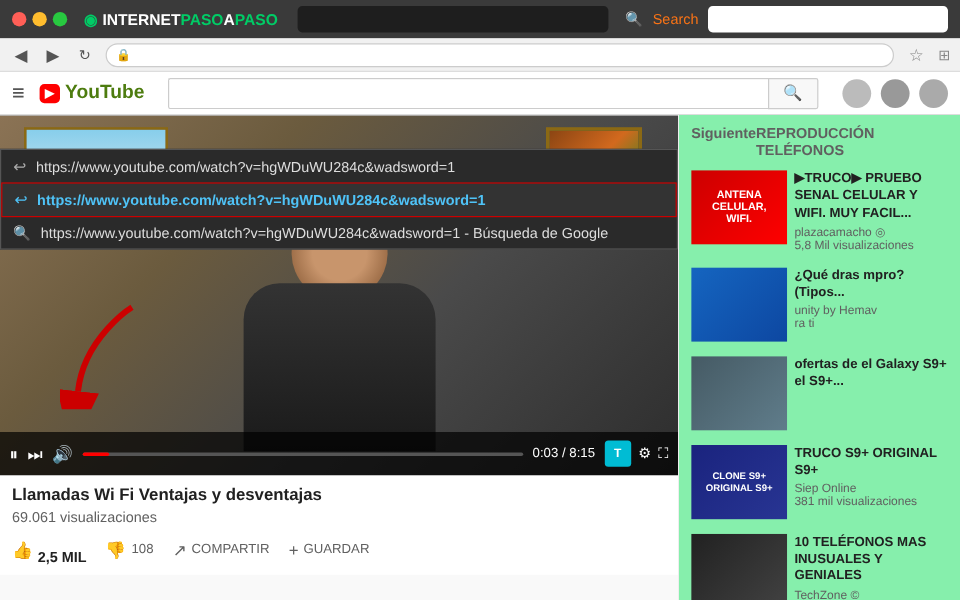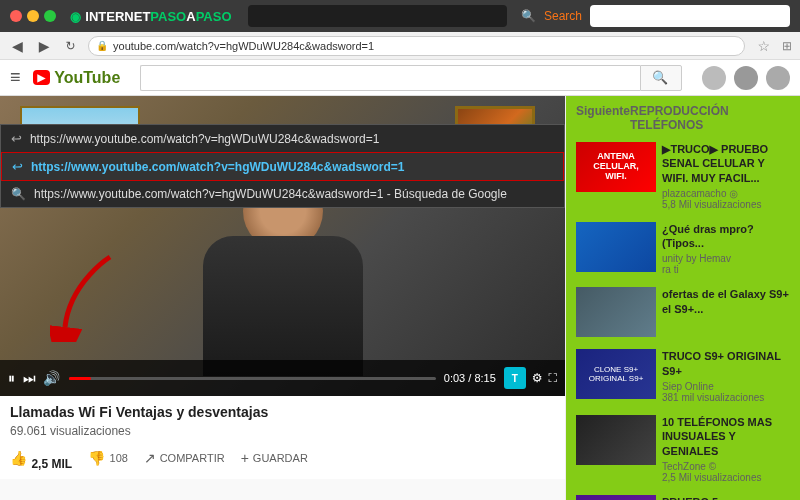--- a/index.html
+++ b/index.html
@@ -203,57 +203,57 @@
       display: flex; align-items: center; gap: 4px;
       font-size: 11px; color: #606060; cursor: pointer;
       background: none; border: none; padding: 0;
     }
     .action-icon { font-size: 14px; }
     .like-count { font-size: 12px; color: #212121; font-weight: bold; margin-top: 13px; }
 
     
     .sidebar {
       flex: 1;
-      background: #84cc16;
+      background: #86efac;
       border-left: 1px solid #eee;
       overflow-y: auto;
       padding: 0;
     }
     .sidebar-header {
       display: flex; justify-content: space-between;
       padding: 8px 10px 4px;
       font-size: 12px; color: #606060; font-weight: bold;
     }
     .sidebar-video {
       display: flex; gap: 6px;
       padding: 6px 10px;
       cursor: pointer;
     }
     .sidebar-thumb {
-      width: 80px; height: 50px;
+      width: 80px; height: 62px;
       flex-shrink: 0;
       background: #333;
       position: relative;
       overflow: hidden;
     }
     .thumb-antena {
       background: linear-gradient(135deg, #cc0000, #ff0000);
       width: 100%; height: 100%;
       display: flex; flex-direction: column; align-items: center; justify-content: center;
       font-size: 9px; font-weight: bold; color: white; text-align: center; line-height: 1.1;
     }
     .thumb-phone {
       background: linear-gradient(135deg, #1565C0, #0D47A1);
       width: 100%; height: 100%;
     }
     .thumb-clone {
       background: linear-gradient(135deg, #1A237E, #283593);
       width: 100%; height: 100%;
       display: flex; align-items: center; justify-content: center;
-      font-size: 8px; font-weight: normal; color: white; text-align: center; line-height: 1.2;
+      font-size: 8px; font-weight: bold; color: white; text-align: center; line-height: 1.2;
     }
     .thumb-phones10 {
       background: linear-gradient(135deg, #212121, #424242);
       width: 100%; height: 100%;
     }
     .thumb-auriculares {
       background: linear-gradient(135deg, #4a148c, #6a1b9a);
       width: 100%; height: 100%;
     }
     .sidebar-video-info { flex: 1; }
@@ -285,21 +285,20 @@
     <input class="browser-search-input" type="text" style="">
   </div>
 </div>
 
 <div class="nav-bar">
   <button class="nav-btn">◀</button>
   <button class="nav-btn">▶</button>
   <button class="nav-btn" style="font-size:12px;">↻</button>
   <div class="nav-url-bar">
     <span class="nav-lock-icon">🔒</span>
-    <span>youtube.com/watch?v=hgWDuWU284c&amp;wadsword=1</span>
   </div>
   <span class="nav-star">☆</span>
   <span class="nav-ext">⊞</span>
 </div>
 
 <div class="yt-header">
   <span class="yt-menu">≡</span>
   <div class="yt-logo">
     <span class="yt-logo-icon">▶</span>
     <span class="yt-logo-text">YouTube</span>

